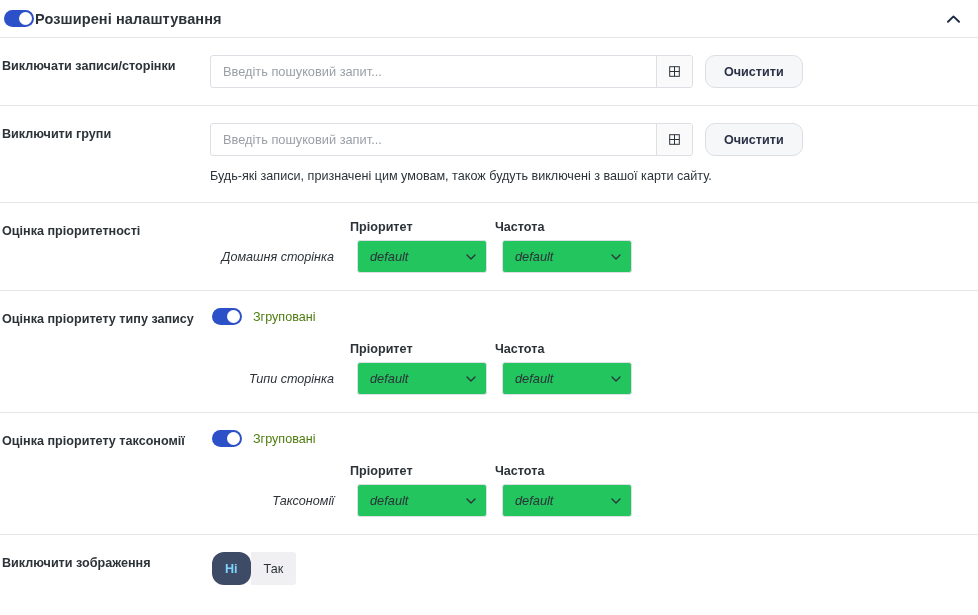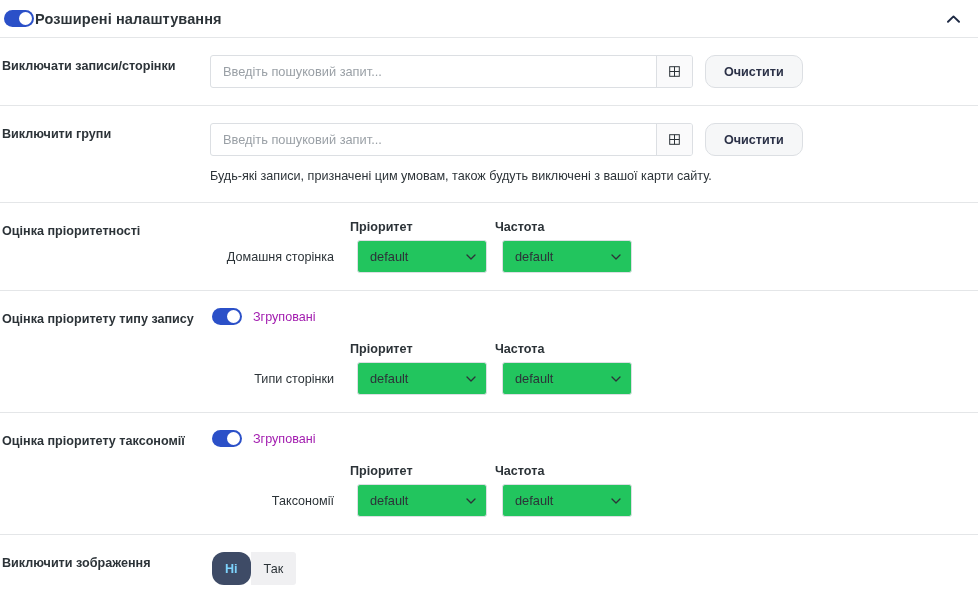--- a/index.html
+++ b/index.html
@@ -191,20 +191,21 @@
   .prio-headers span {
     font-size: 12.6px;
     font-weight: 700;
     color: #2c3338;
     width: 130px;
   }
   .prio-row {
     display: flex;
     align-items: center;
     gap: 15px;
+    font-style: italic;
   }
   .prio-name {
     width: 130px;
     flex: 0 0 130px;
     text-align: right;
     font-size: 12.6px;
     color: #2c3338;
     padding-right: 8px;
   }
   .select-box {
@@ -225,21 +226,21 @@
 
   
   .group-line {
     display: flex;
     align-items: center;
     gap: 11px;
     margin-bottom: 17px;
   }
   .group-label {
     font-size: 12.6px;
-    color: #a21caf;
+    color: #4d7c0f;
   }
 
   
   .segmented {
     display: inline-flex;
     border-radius: 3px;
     overflow: hidden;
   }
   .seg {
     height: 33px;
@@ -362,21 +363,21 @@
         <div class="switch">
           <div class="knob"></div>
         </div>
         <span class="group-label">Згруповані</span>
       </div>
       <div class="prio-headers">
         <span>Пріоритет</span>
         <span>Частота</span>
       </div>
       <div class="prio-row">
-        <div class="prio-name">Типи сторінки</div>
+        <div class="prio-name">Типи сторінка</div>
         <div class="select-box">
           <span>default</span>
           <span class="caret">
             <svg width="10" height="6" viewBox="0 0 10 6" fill="none" xmlns="http://www.w3.org/2000/svg">
               <path d="M1 1L5 5L9 1" stroke="#2c3338" stroke-width="1.3" stroke-linecap="round" stroke-linejoin="round"></path>
             </svg>
           </span>
         </div>
         <div class="select-box">
           <span>default</span>

